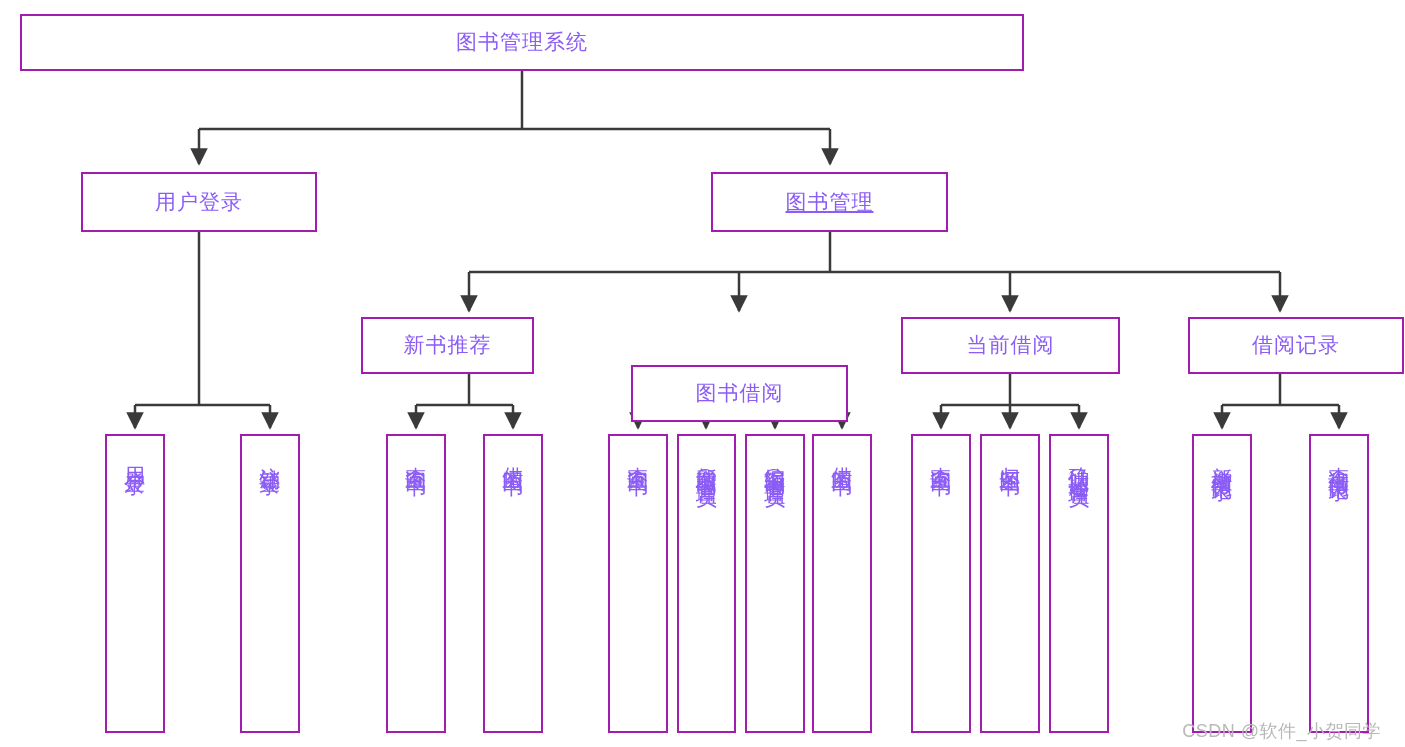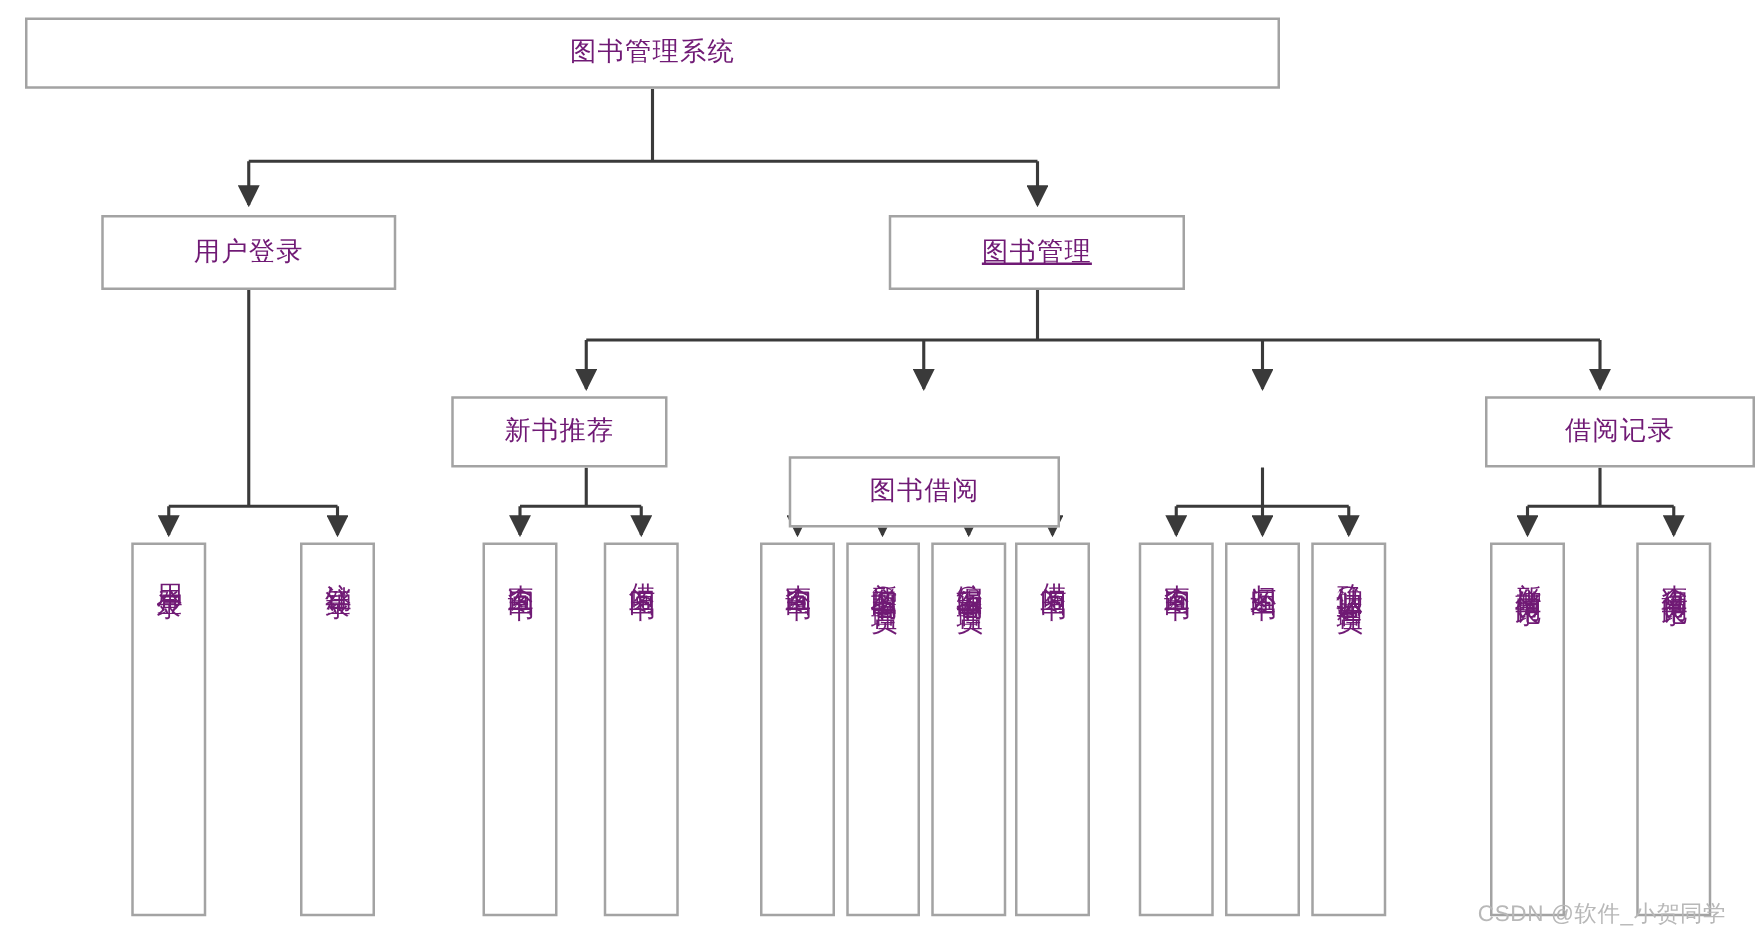--- a/index.html
+++ b/index.html
@@ -12,25 +12,25 @@
   #diagram{position:relative;width:1405px;height:747px;}
 
   
   #wires{position:absolute;left:0;top:0;width:1405px;height:747px;}
 
   
   .node{
     position:absolute;
     box-sizing:border-box;
     background:#ffffff;
-    border:2px solid #a3a3a3;
+    border:2px solid #a21caf;
     display:flex;
     align-items:center;
     justify-content:center;
-    color:#701a75;
+    color:#8b5cf6;
   }
   .node .label{
     display:block;
     text-align:center;
     line-height:1.18;
     white-space:pre-line;
   }
   
   .h-node .label{font-size:21px;letter-spacing:1px;}
   .node.root .label{font-size:21px;}
@@ -129,20 +129,23 @@
   <div class="node h-node" style="left:711px;top:172px;width:237px;height:60px;text-decoration:underline;">
     <span class="label">图书管理</span>
   </div>
 
   <div class="node h-node" style="left:361px;top:317px;width:173px;height:57px;">
     <span class="label">新书推荐</span>
   </div>
   <div class="node h-node" style="left:631px;top:317px;width:217px;height:57px;margin-top:48px;">
     <span class="label">图书借阅</span>
   </div>
+  <div class="node h-node" style="left:901px;top:317px;width:219px;height:57px;">
+    <span class="label">当前借阅</span>
+  </div>
   <div class="node h-node" style="left:1172px;top:317px;width:216px;height:57px;margin-left:16px;">
     <span class="label">借阅记录</span>
   </div>
 
   <div class="node v-node" style="left:105px;top:434px;width:60px;height:299px;">
     <span class="label">用户登录</span>
   </div>
   <div class="node v-node" style="left:240px;top:434px;width:60px;height:299px;">
     <span class="label">注销登录</span>
   </div>

